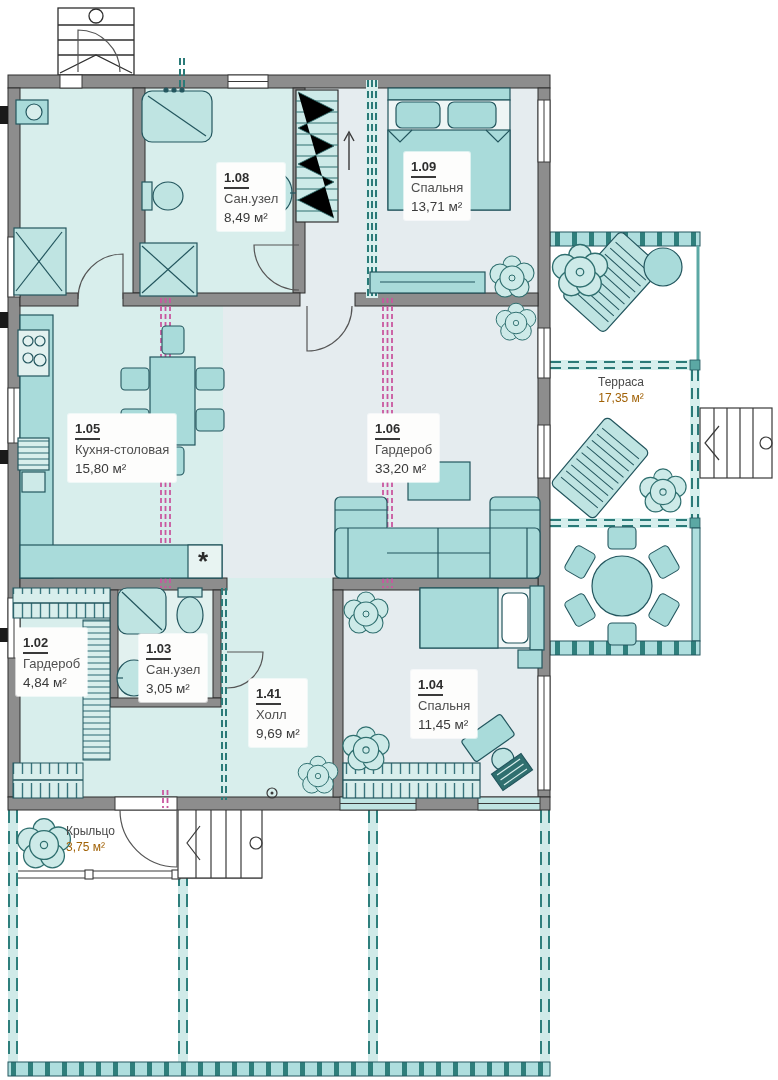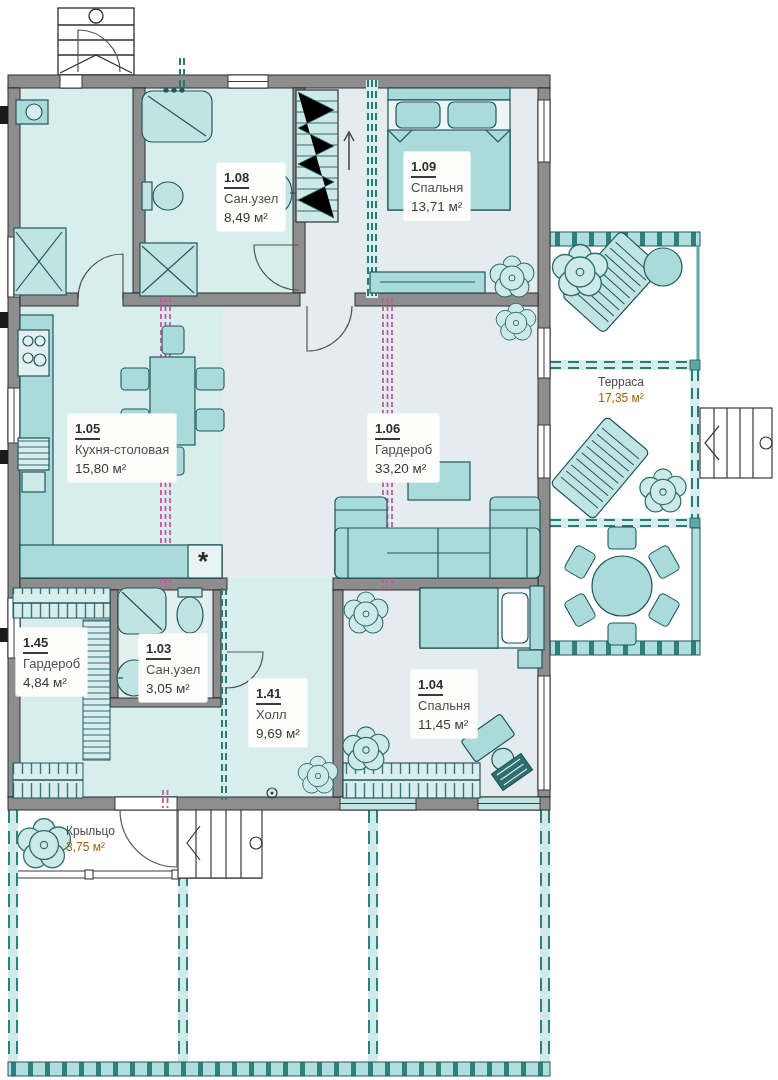--- a/index.html
+++ b/index.html
@@ -430,21 +430,21 @@
     <div class="rarea">15,80 м²</div>
   </div>
 
   <div class="rlabel" style="left:368px;top:414px">
     <div class="rnum">1.06</div>
     <div class="rname">Гардероб</div>
     <div class="rarea">33,20 м²</div>
   </div>
 
   <div class="rlabel" style="left:16px;top:628px">
-    <div class="rnum">1.45</div>
+    <div class="rnum">1.02</div>
     <div class="rname">Гардероб</div>
     <div class="rarea">4,84 м²</div>
   </div>
 
   <div class="rlabel" style="left:139px;top:634px">
     <div class="rnum">1.03</div>
     <div class="rname">Сан.узел</div>
     <div class="rarea">3,05 м²</div>
   </div>
 

